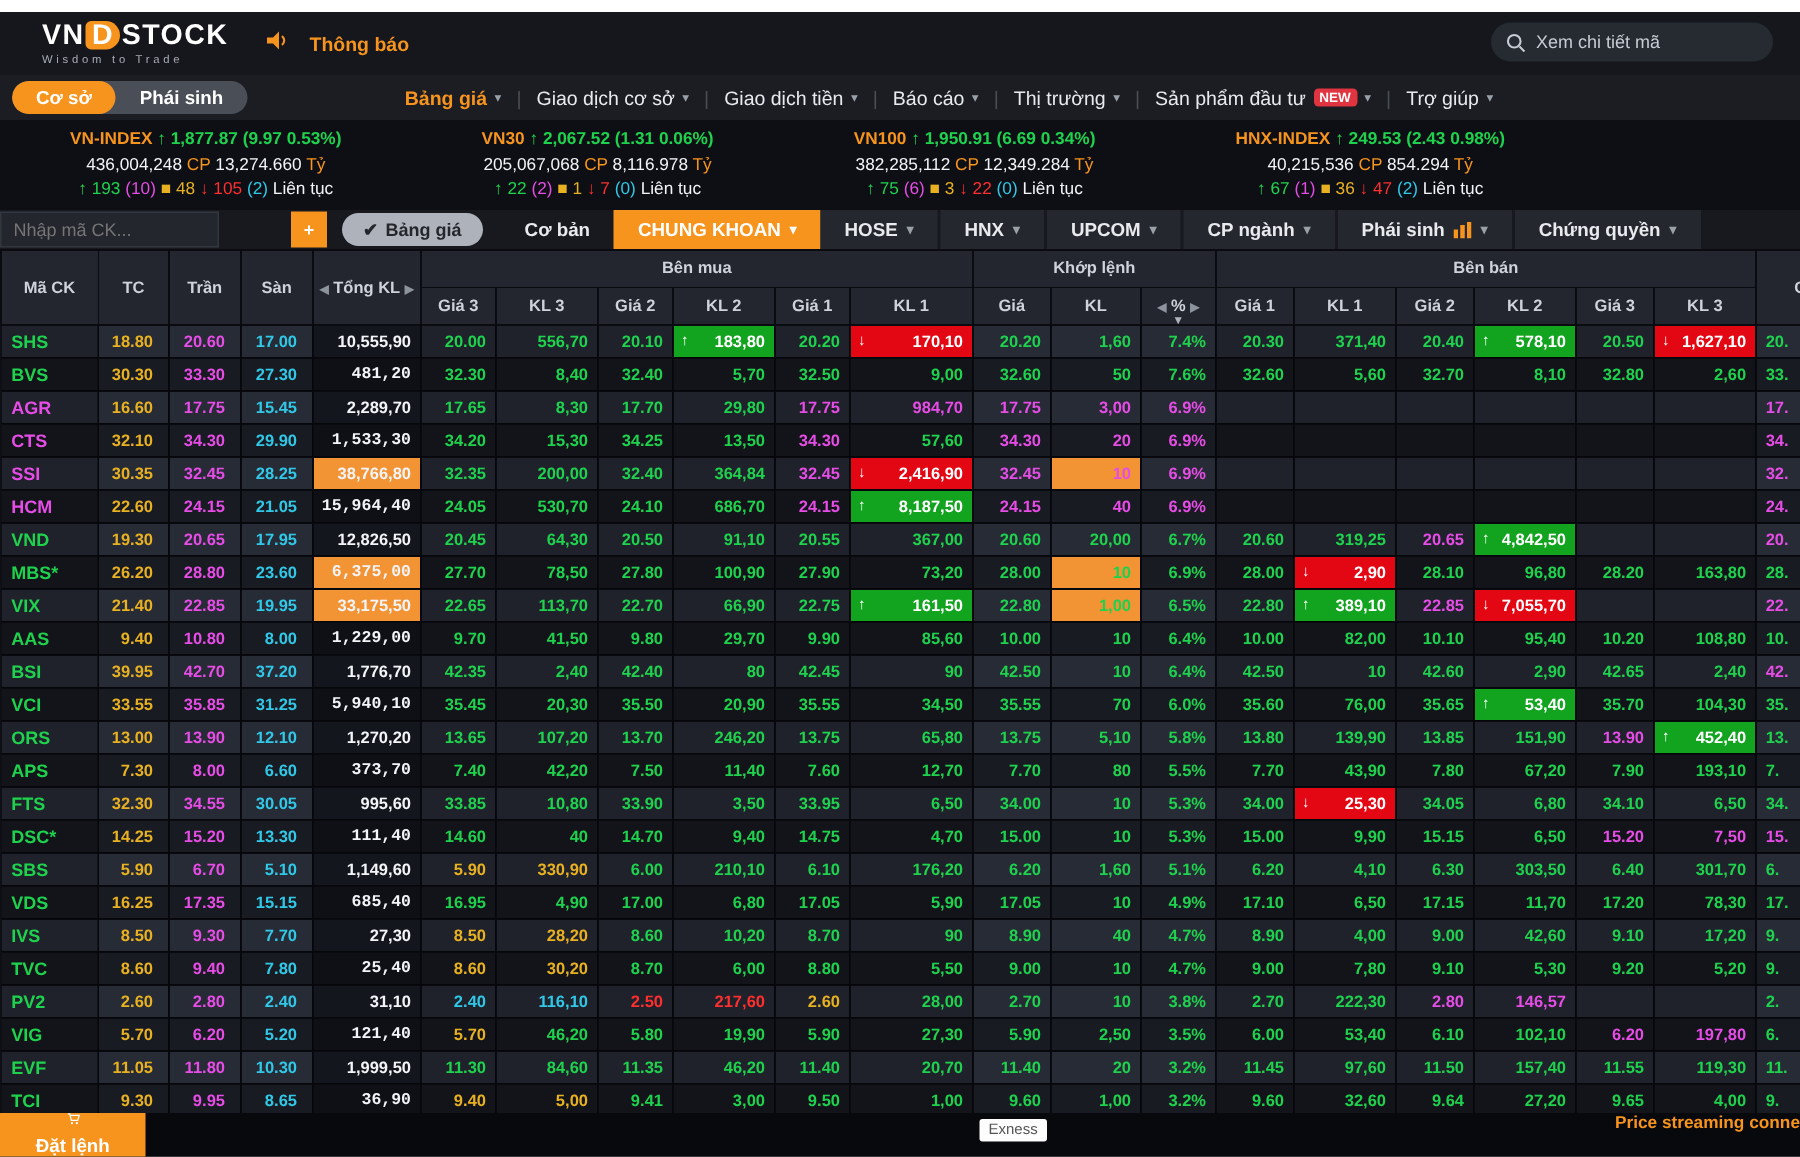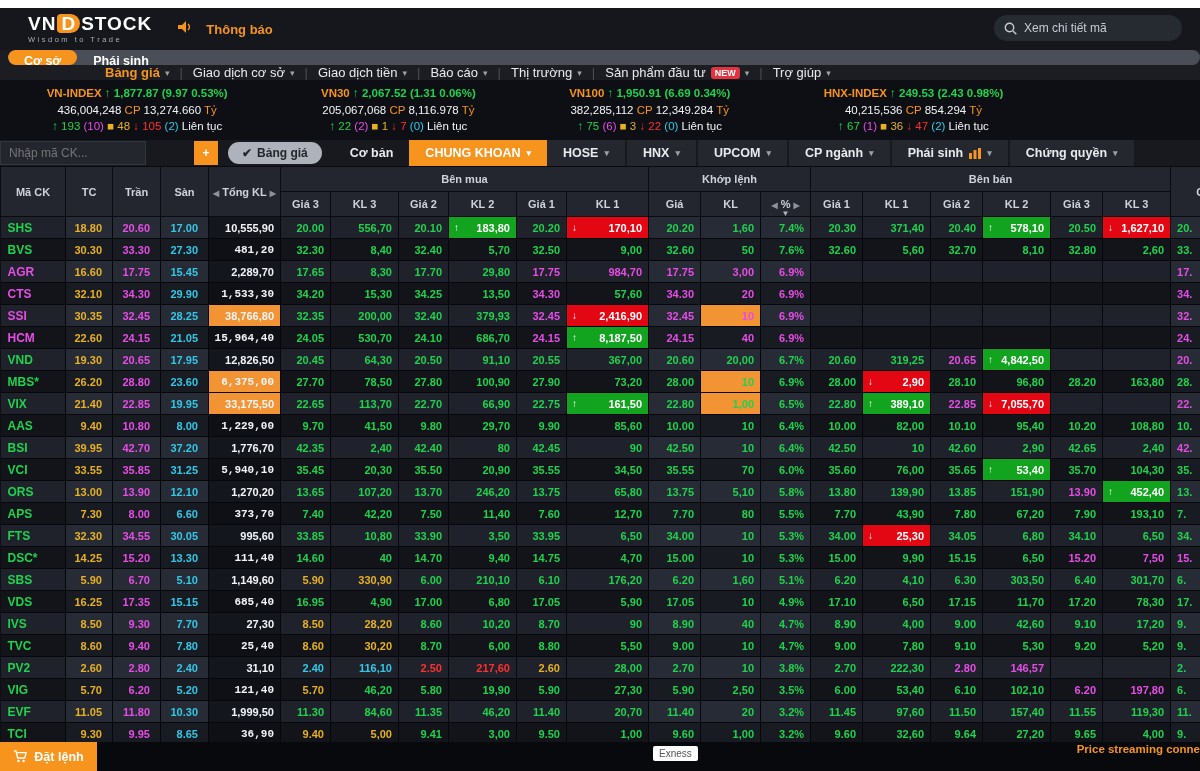--- a/index.html
+++ b/index.html
@@ -12,21 +12,21 @@
   .logo-row{display:flex;align-items:center;font-weight:bold;font-size:19px;letter-spacing:1px;color:#fff;}
   .logo-d{background:#f7941e;color:#fff;border-radius:4px 10px 10px 4px;padding:0 4px;margin:0 1px;display:inline-block;}
   .logo-sub{font-size:7.5px;color:#a7adb6;letter-spacing:2.5px;margin-top:3px;}
   .speaker{margin-left:26px;color:#f7941e;}
   .notice{color:#f7941e;font-weight:bold;font-size:13px;margin-left:12px;}
   .search{position:absolute;right:18px;top:7px;width:168px;height:26px;background:#262a31;border-radius:14px;
     display:flex;align-items:center;padding:0 10px;color:#c7ccd4;font-size:12px;gap:7px;}
   .search svg{flex:0 0 auto;}
 
   
-  .navrow{height:30px;background:#1b1d23;display:flex;flex-direction:column;}
+  .navrow{height:30px;background:#1b1d23;display:flex;align-items:center;}
   .pillwrap{display:flex;margin-left:8px;border-radius:13px;overflow:hidden;background:#4a4e56;}
   .pill{padding:4px 16px;font-size:12.5px;font-weight:bold;color:#fff;cursor:pointer;}
   .pill.active{background:#f7941e;border-radius:13px;}
   .menu{display:flex;align-items:center;margin-left:105px;gap:10px;font-size:13px;}
   .menu-item{display:flex;align-items:center;gap:5px;color:#e8eaee;cursor:pointer;white-space:nowrap;}
   .menu-item.accent .mi-label{color:#f7941e;font-weight:bold;}
   .menu-sep{color:#4a4e55;}
   .caret{font-size:9px;color:#9aa0a8;}
   .badge{background:#e03540;color:#fff;font-size:9px;font-weight:bold;border-radius:3px;padding:1px 4px;}
 
@@ -68,21 +68,21 @@
   td.f-G{background:#12a31f !important;color:#fff !important;}
   td.f-R{background:#e30613 !important;color:#fff !important;}
   td.f-O{background:#f39434 !important;}
   .cell-arrow{float:left;margin-left:5px;font-size:10px;}
   .sort-a{color:#8d939c;font-size:8px;margin:0 3px;cursor:pointer;}
   .sort-down{position:absolute;left:50%;transform:translateX(-50%);bottom:-2px;font-size:8px;color:#aeb3bb;}
 
   
   .footer{position:absolute;bottom:0;left:0;width:1200px;height:29px;background:#08090d;display:flex;align-items:center;}
   .orderbtn{background:#f7941e;color:#fff;font-weight:bold;font-size:12.5px;height:29px;width:97px;
-    display:flex;align-items:center;justify-content:center;gap:7px;cursor:pointer;}
+    display:flex;align-items:center;justify-content:center;gap:7px;cursor:pointer;flex-direction:column;}
   .acct{width:212px;height:23px;background:#fff;border-radius:3px;margin-left:4px;color:#1a1c20;font-size:12.5px;
     display:flex;align-items:center;padding:0 10px;}
   .exness{position:absolute;left:653px;top:4px;background:#fdfdfd;color:#555;font-size:10px;padding:2px 6px;border-radius:2px;}
   .stream{position:absolute;right:0;top:1px;color:#f7941e;font-size:11.5px;font-weight:bold;white-space:nowrap;}
 </style>
 </head>
 <body>
 
 <div class="app">
 
@@ -377,21 +377,21 @@
           </tr>
           <tr class="odd">
             <td class="sym c-m">SSI</td>
             <td class="tint pad10 c-y">30.35</td>
             <td class="tint pad10 c-m">32.45</td>
             <td class="tint pad10 c-c">28.25</td>
             <td class="dark c-w f-O">38,766,80</td>
             <td class="c-g">32.35</td>
             <td class="c-g">200,00</td>
             <td class="c-g">32.40</td>
-            <td class="c-g">379,93</td>
+            <td class="c-g">364,84</td>
             <td class="c-m">32.45</td>
             <td class="c-w f-R"><span class="cell-arrow">↓</span>2,416,90</td>
             <td class="tint c-m">32.45</td>
             <td class="tint c-m f-O">10</td>
             <td class="tint c-m">6.9%</td>
             <td></td>
             <td></td>
             <td></td>
             <td></td>
             <td></td>

